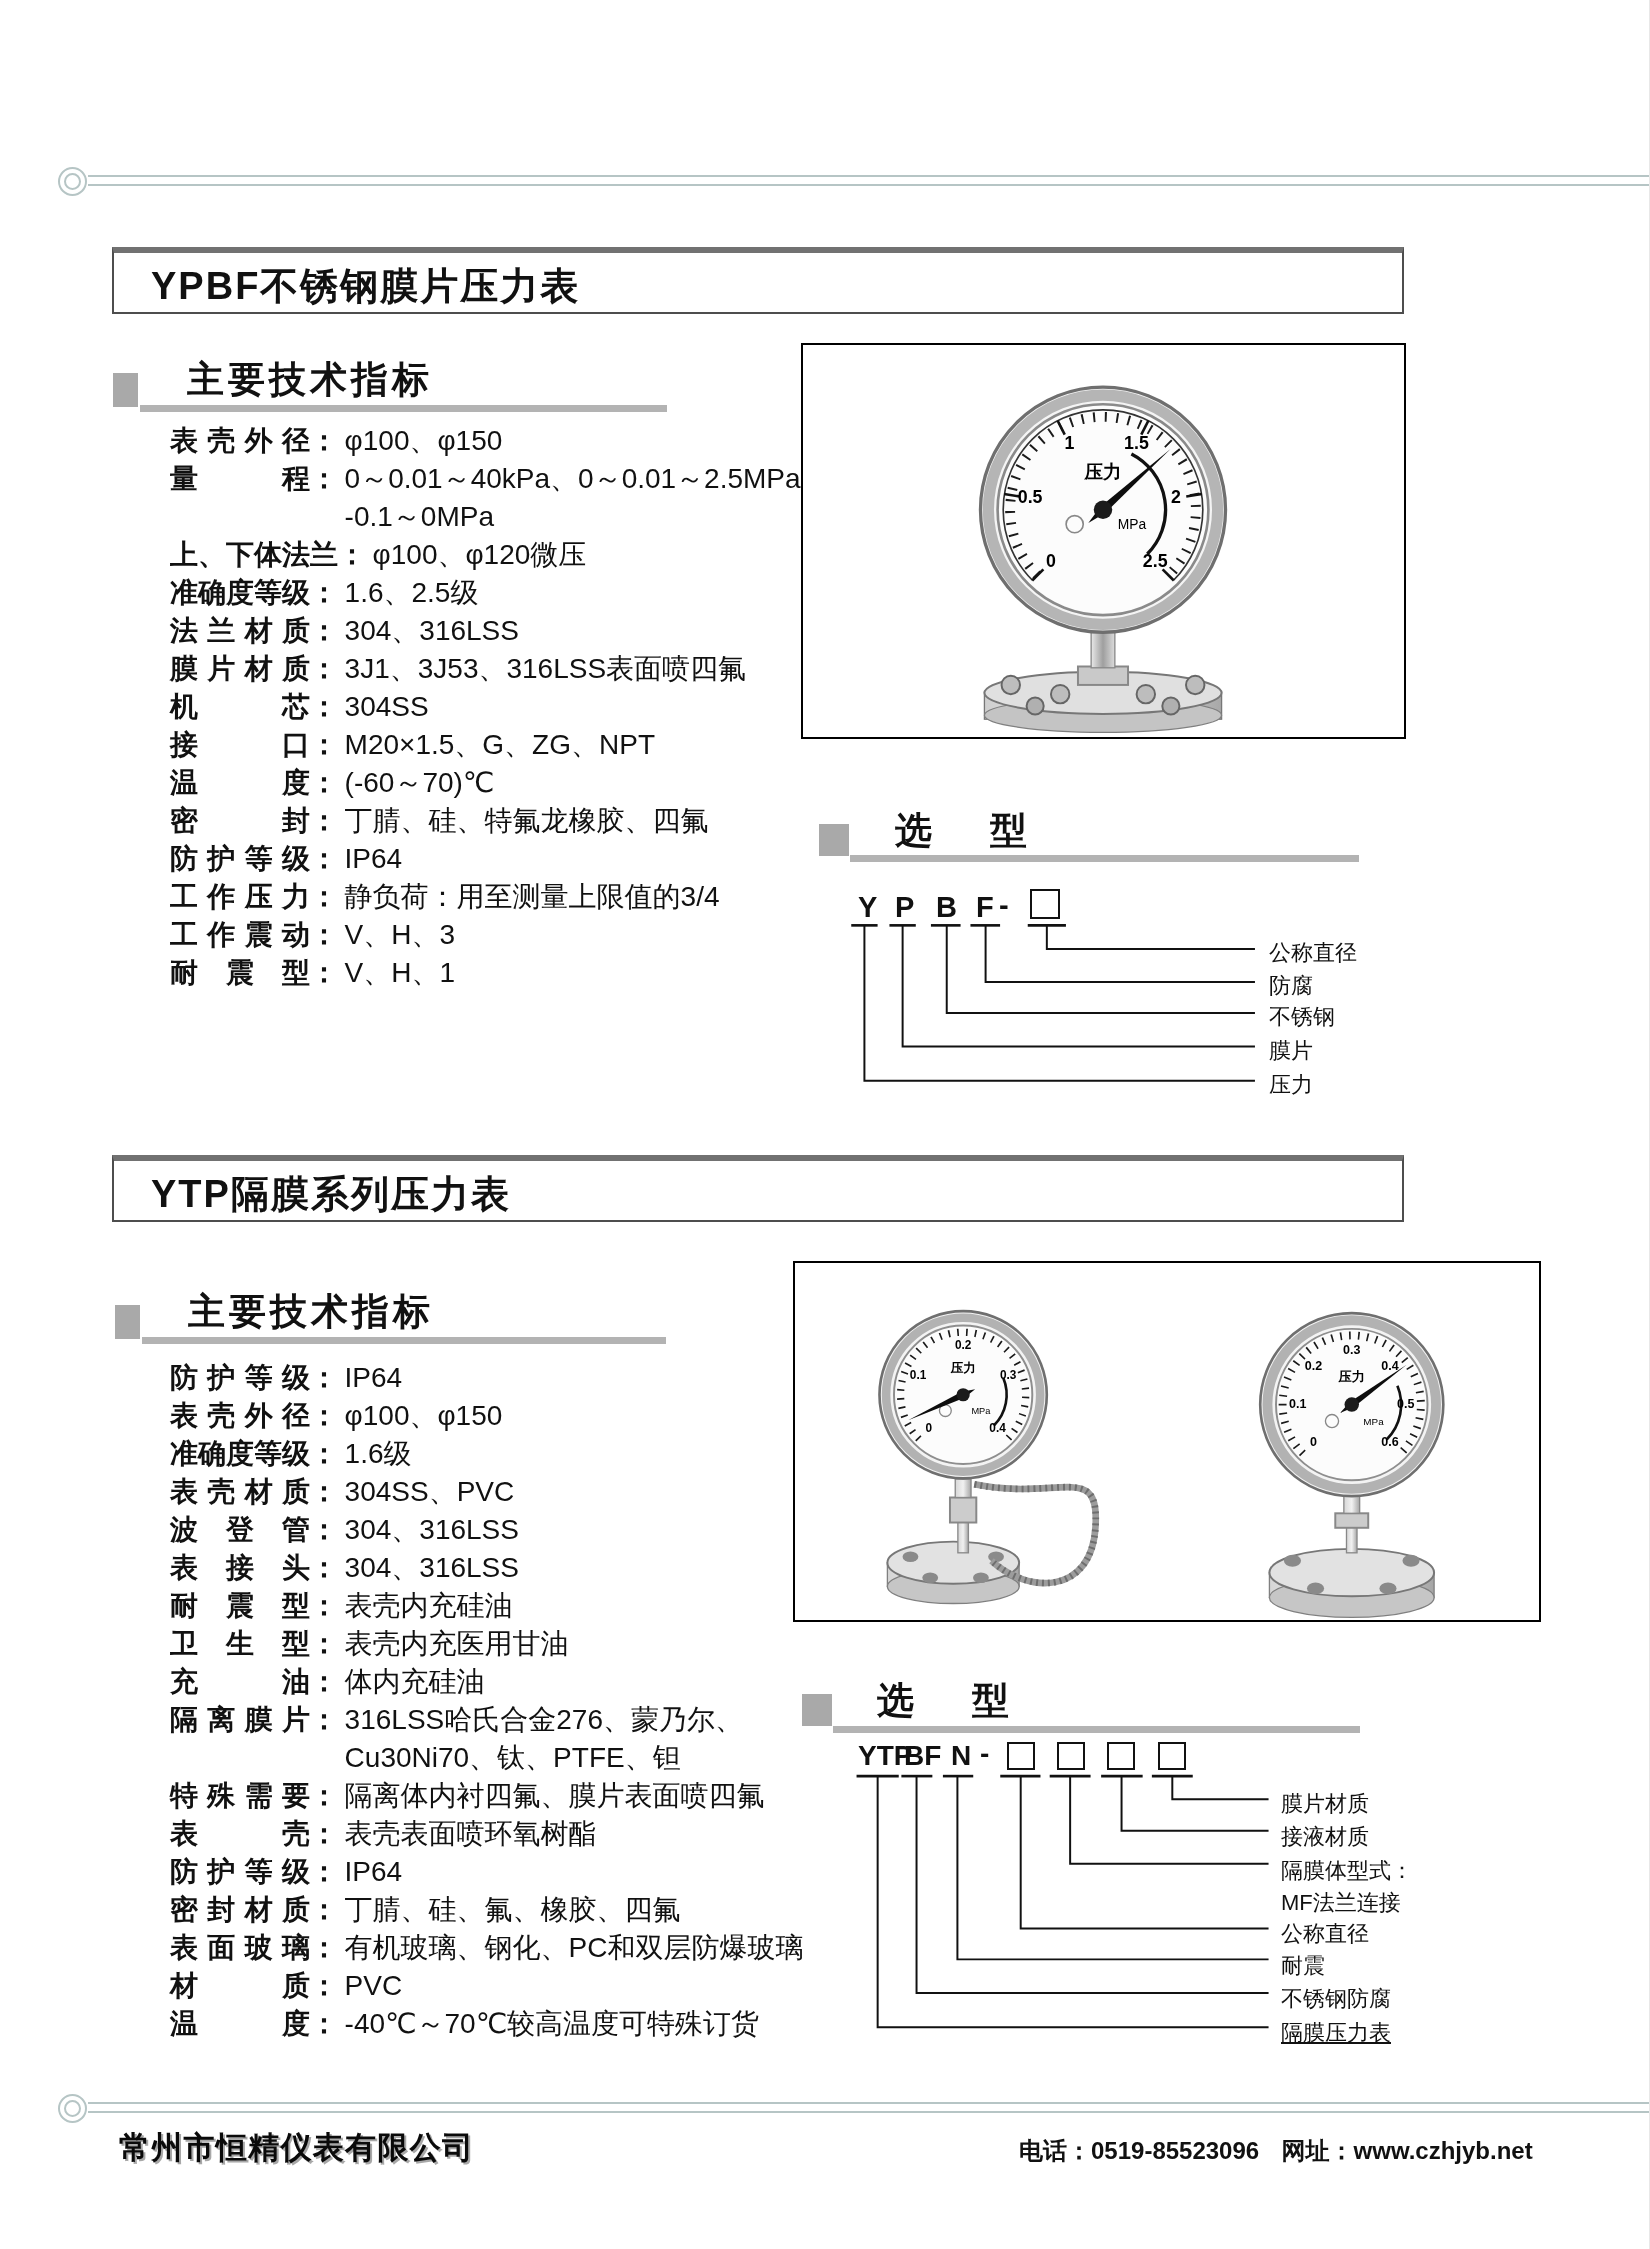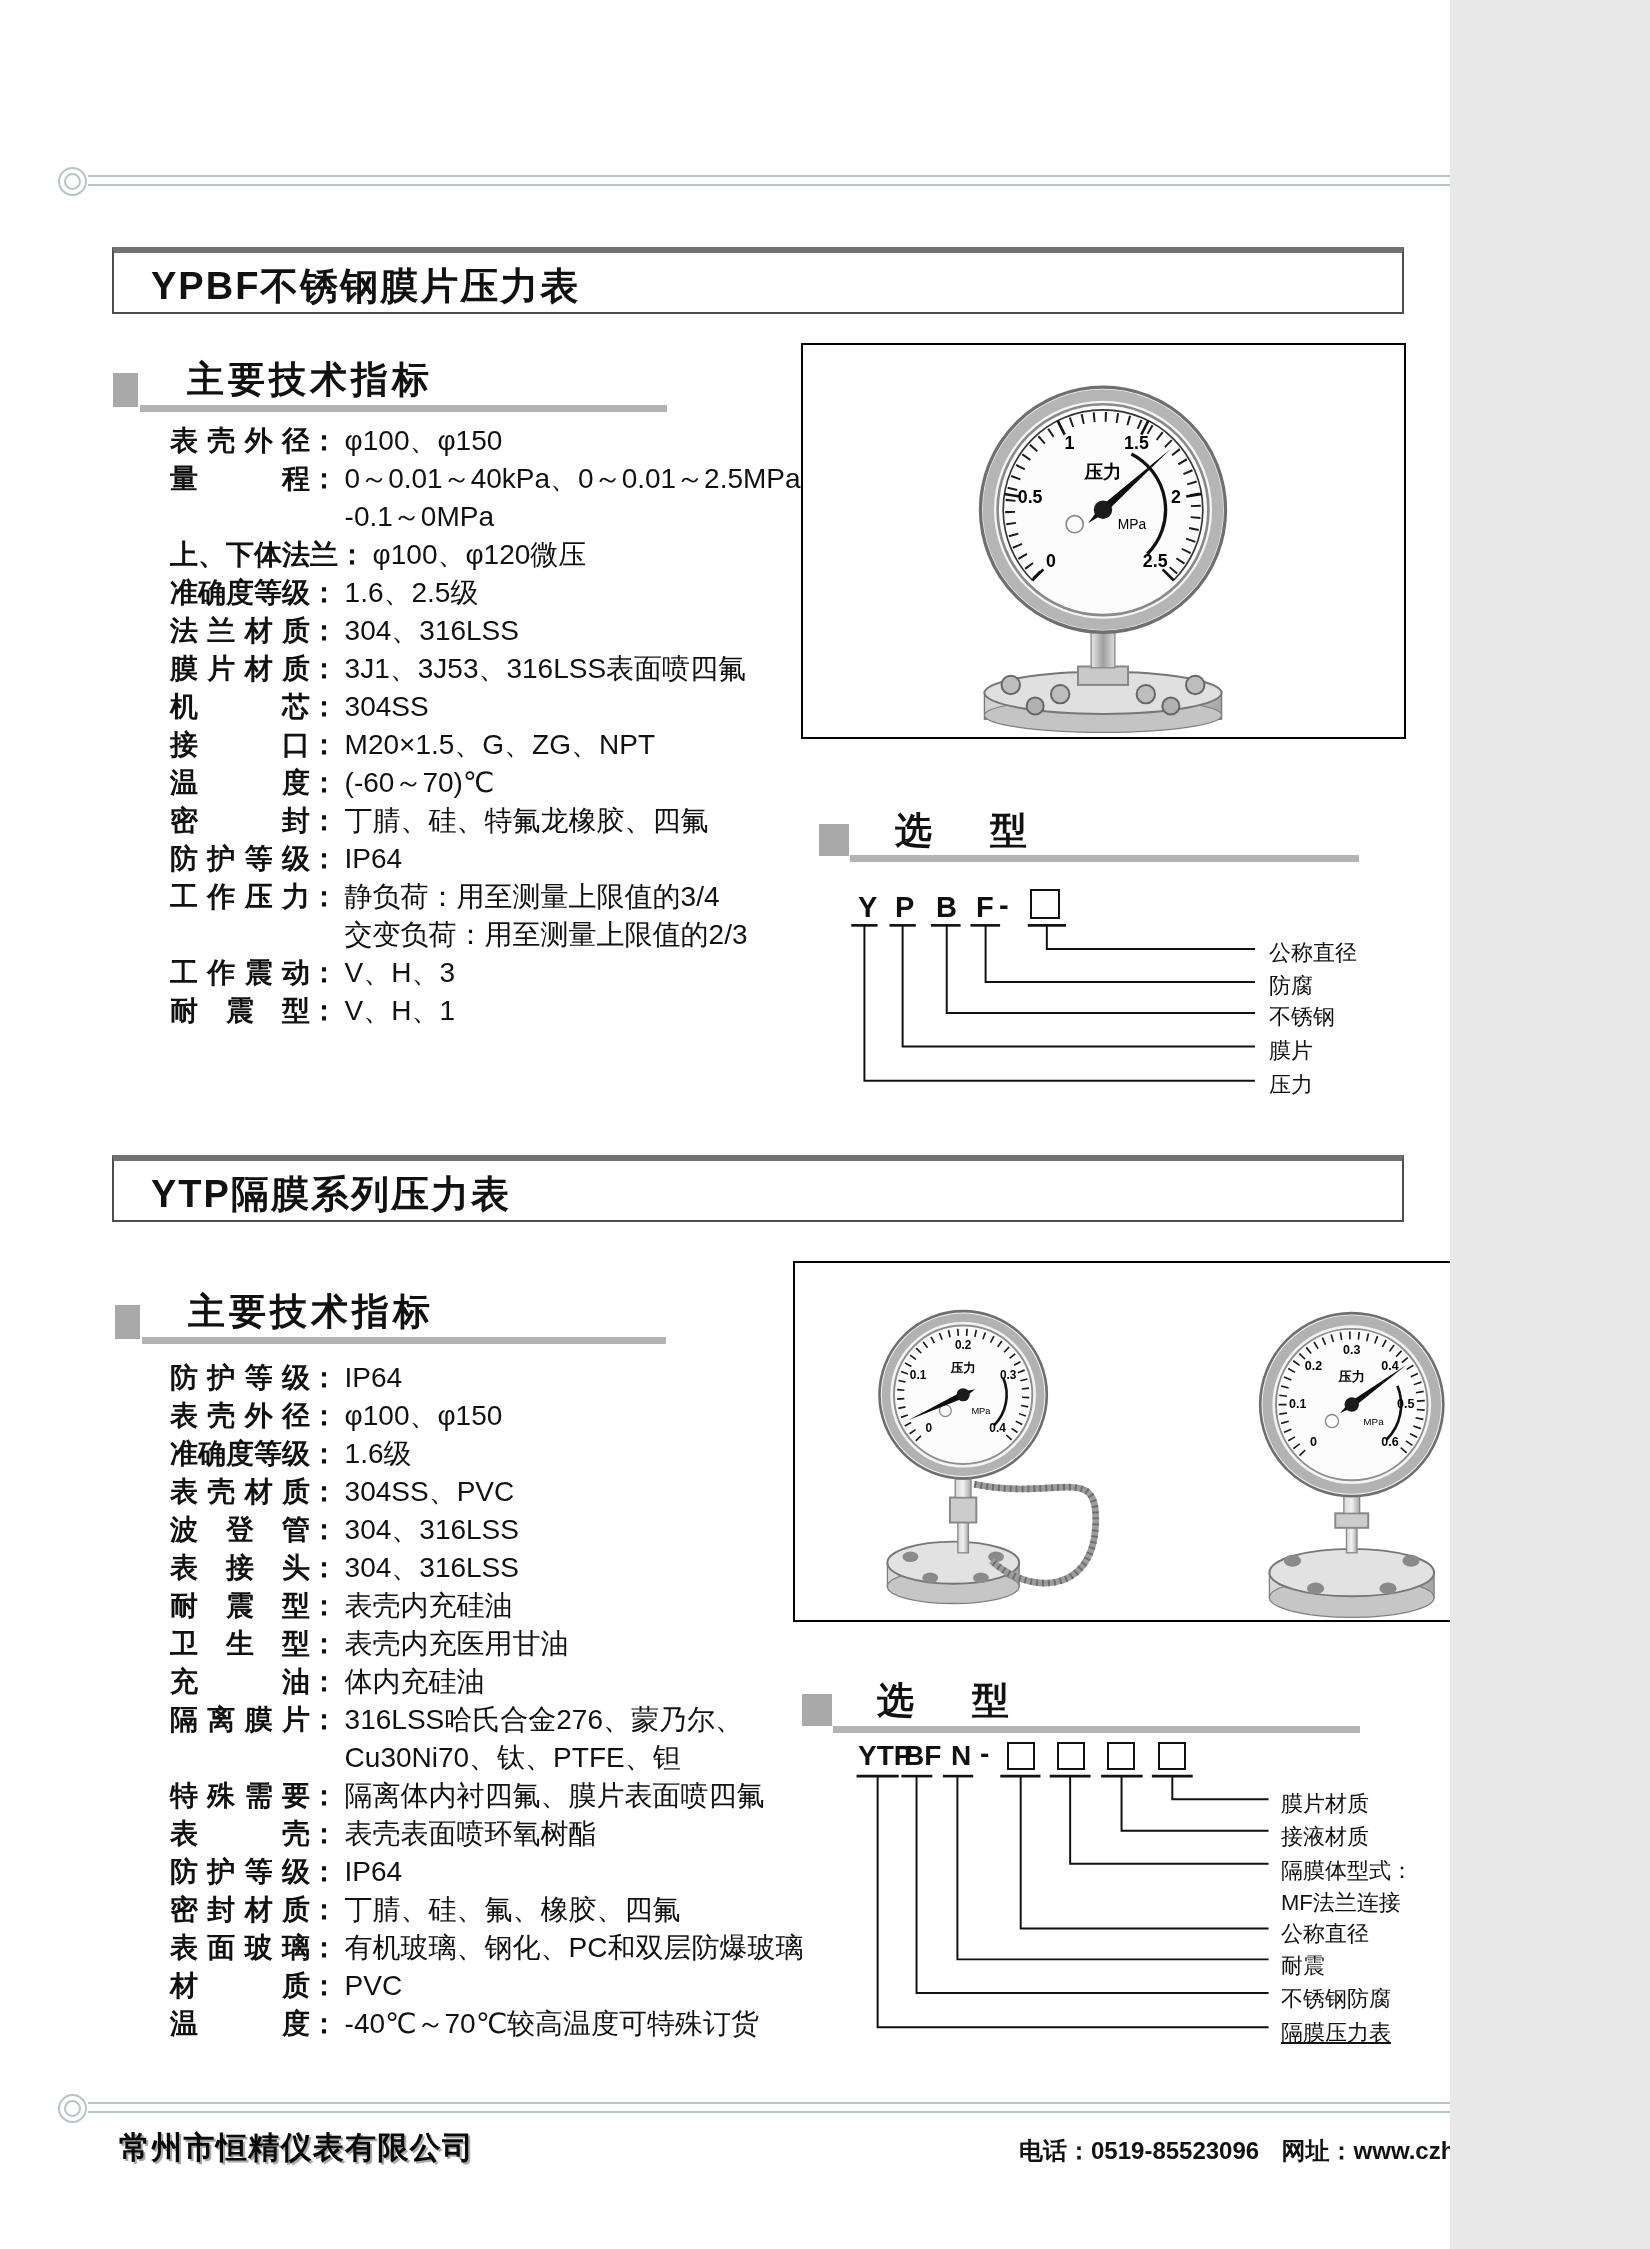--- a/index.html
+++ b/index.html
@@ -1,16 +1,16 @@
 <!DOCTYPE html>
 <html style="font-size:10.5px"><head>
 <meta charset="utf-8">
 <style>
   html,body{margin:0;padding:0;background:#e8e8e8;}
-  .page{position:relative;width:1450px;height:2250px;background:#ffffff;overflow:hidden;
+  .page{position:relative;width:1649px;height:2250px;background:#ffffff;overflow:hidden;
         font-family:"Liberation Sans","DejaVu Sans",sans-serif;color:#111;}
   
   .decor{position:absolute;left:0;width:100%;height:40px;}
   .decor .ring-outer{position:absolute;left:58px;top:0;width:29px;height:29px;border:2px solid #b6c5c5;border-radius:50%;box-sizing:border-box;}
   .decor .ring-inner{position:absolute;left:64px;top:6px;width:17px;height:17px;border:2px solid #b6c5c5;border-radius:50%;box-sizing:border-box;}
   .decor .l1{position:absolute;left:88px;right:0;top:8px;height:2px;background:#b6c5c5;}
   .decor .l2{position:absolute;left:88px;right:0;top:17px;height:2px;background:#b6c5c5;}
   
   .title-box{position:absolute;left:112px;width:1292px;height:67px;box-sizing:border-box;
              border:2.6px solid #4d4d4d;border-top:6px solid #717171;background:#fff;}
@@ -119,25 +119,20 @@
       </div>
     <div class="spec-row">
         <span class="spec-label">防护等级</span>
         <span class="spec-colon">：</span>
         <span class="spec-value">IP64</span>
       </div>
     <div class="spec-row">
         <span class="spec-label">工作压力</span>
         <span class="spec-colon">：</span>
         <span class="spec-value">静负荷：用至测量上限值的3/4</span>
-      </div>
-    <div class="spec-row">
-        <span class="spec-label"></span>
-        <span class="spec-colon hide">：</span>
-        <span class="spec-value">交变负荷：用至测量上限值的2/3</span>
       </div>
     <div class="spec-row">
         <span class="spec-label">工作震动</span>
         <span class="spec-colon">：</span>
         <span class="spec-value">V、H、3</span>
       </div>
     <div class="spec-row">
         <span class="spec-label">耐震型</span>
         <span class="spec-colon">：</span>
         <span class="spec-value">V、H、1</span>

